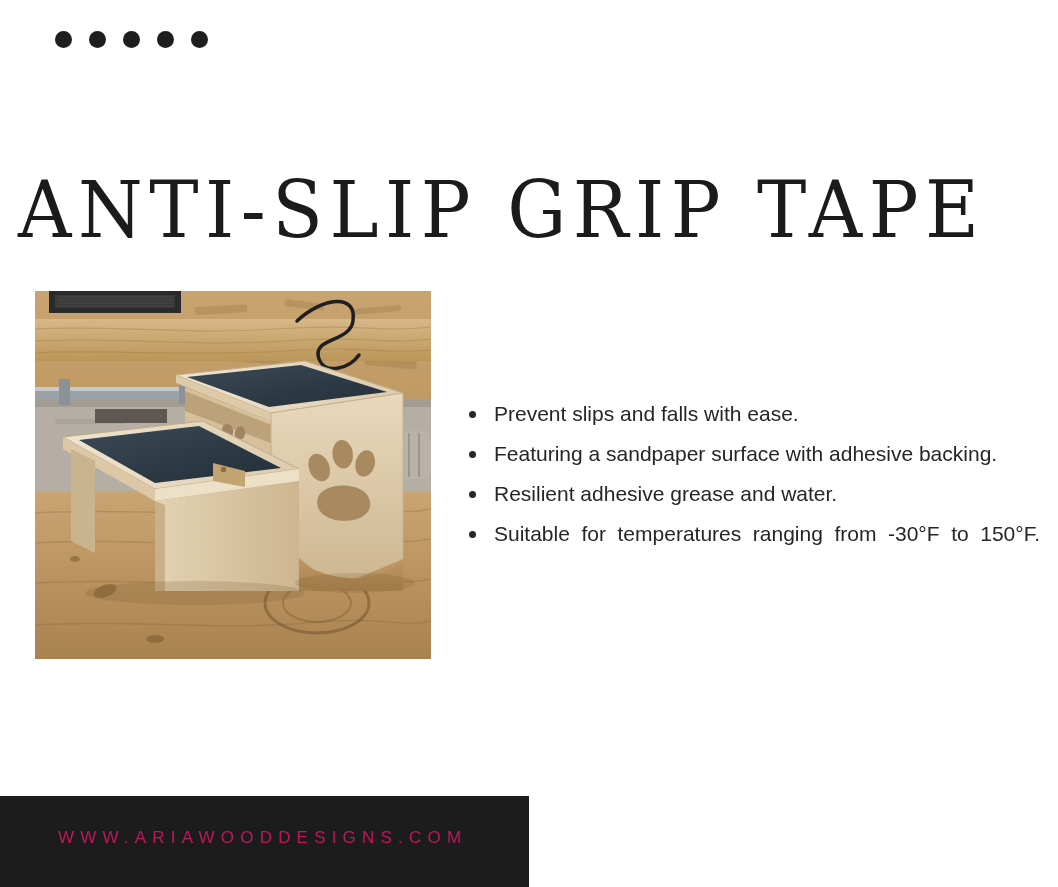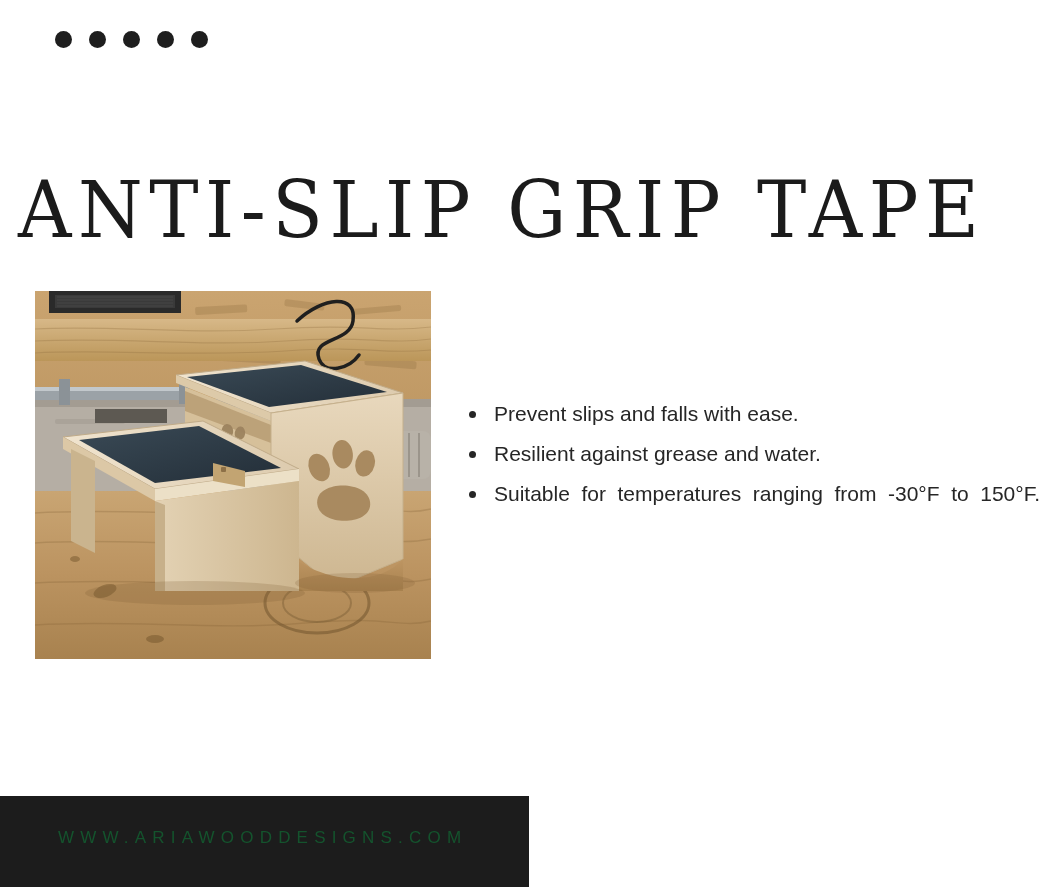--- a/index.html
+++ b/index.html
@@ -104,21 +104,21 @@
     left: 0;
     top: 796px;
     width: 529px;
     height: 91px;
     background: #1c1c1c;
   }
   .footer-text {
     position: absolute;
     left: 58px;
     top: 828px;
-    color: #14532d;
+    color: #be185d;
     font-size: 17px;
     letter-spacing: 6.2px;
     font-weight: 400;
     white-space: nowrap;
   }
 </style>
 </head>
 <body>
 
 <div class="dot-row">
@@ -287,21 +287,24 @@
     <ellipse cx="160" cy="302" rx="110" ry="12" fill="#7b5c33" opacity="0.22"></ellipse>
     <ellipse cx="320" cy="292" rx="60" ry="10" fill="#7b5c33" opacity="0.2"></ellipse>
   </svg>
 </div>
 
 <ul class="features">
   <li>
     <span class="ftext">Prevent slips and falls with ease.</span>
   </li>
   <li>
-    <span class="ftext">Resilient against grease and water.</span>
+    <span class="ftext">Featuring a sandpaper surface with adhesive backing.</span>
+  </li>
+  <li>
+    <span class="ftext">Resilient adhesive grease and water.</span>
   </li>
   <li class="justify">
     <span class="ftext">Suitable for temperatures ranging from -30°F to 150°F.</span>
   </li>
 </ul>
 
 <div class="footer-bar"></div>
 <div class="footer-text">WWW.ARIAWOODDESIGNS.COM</div>
 
 </body></html>

